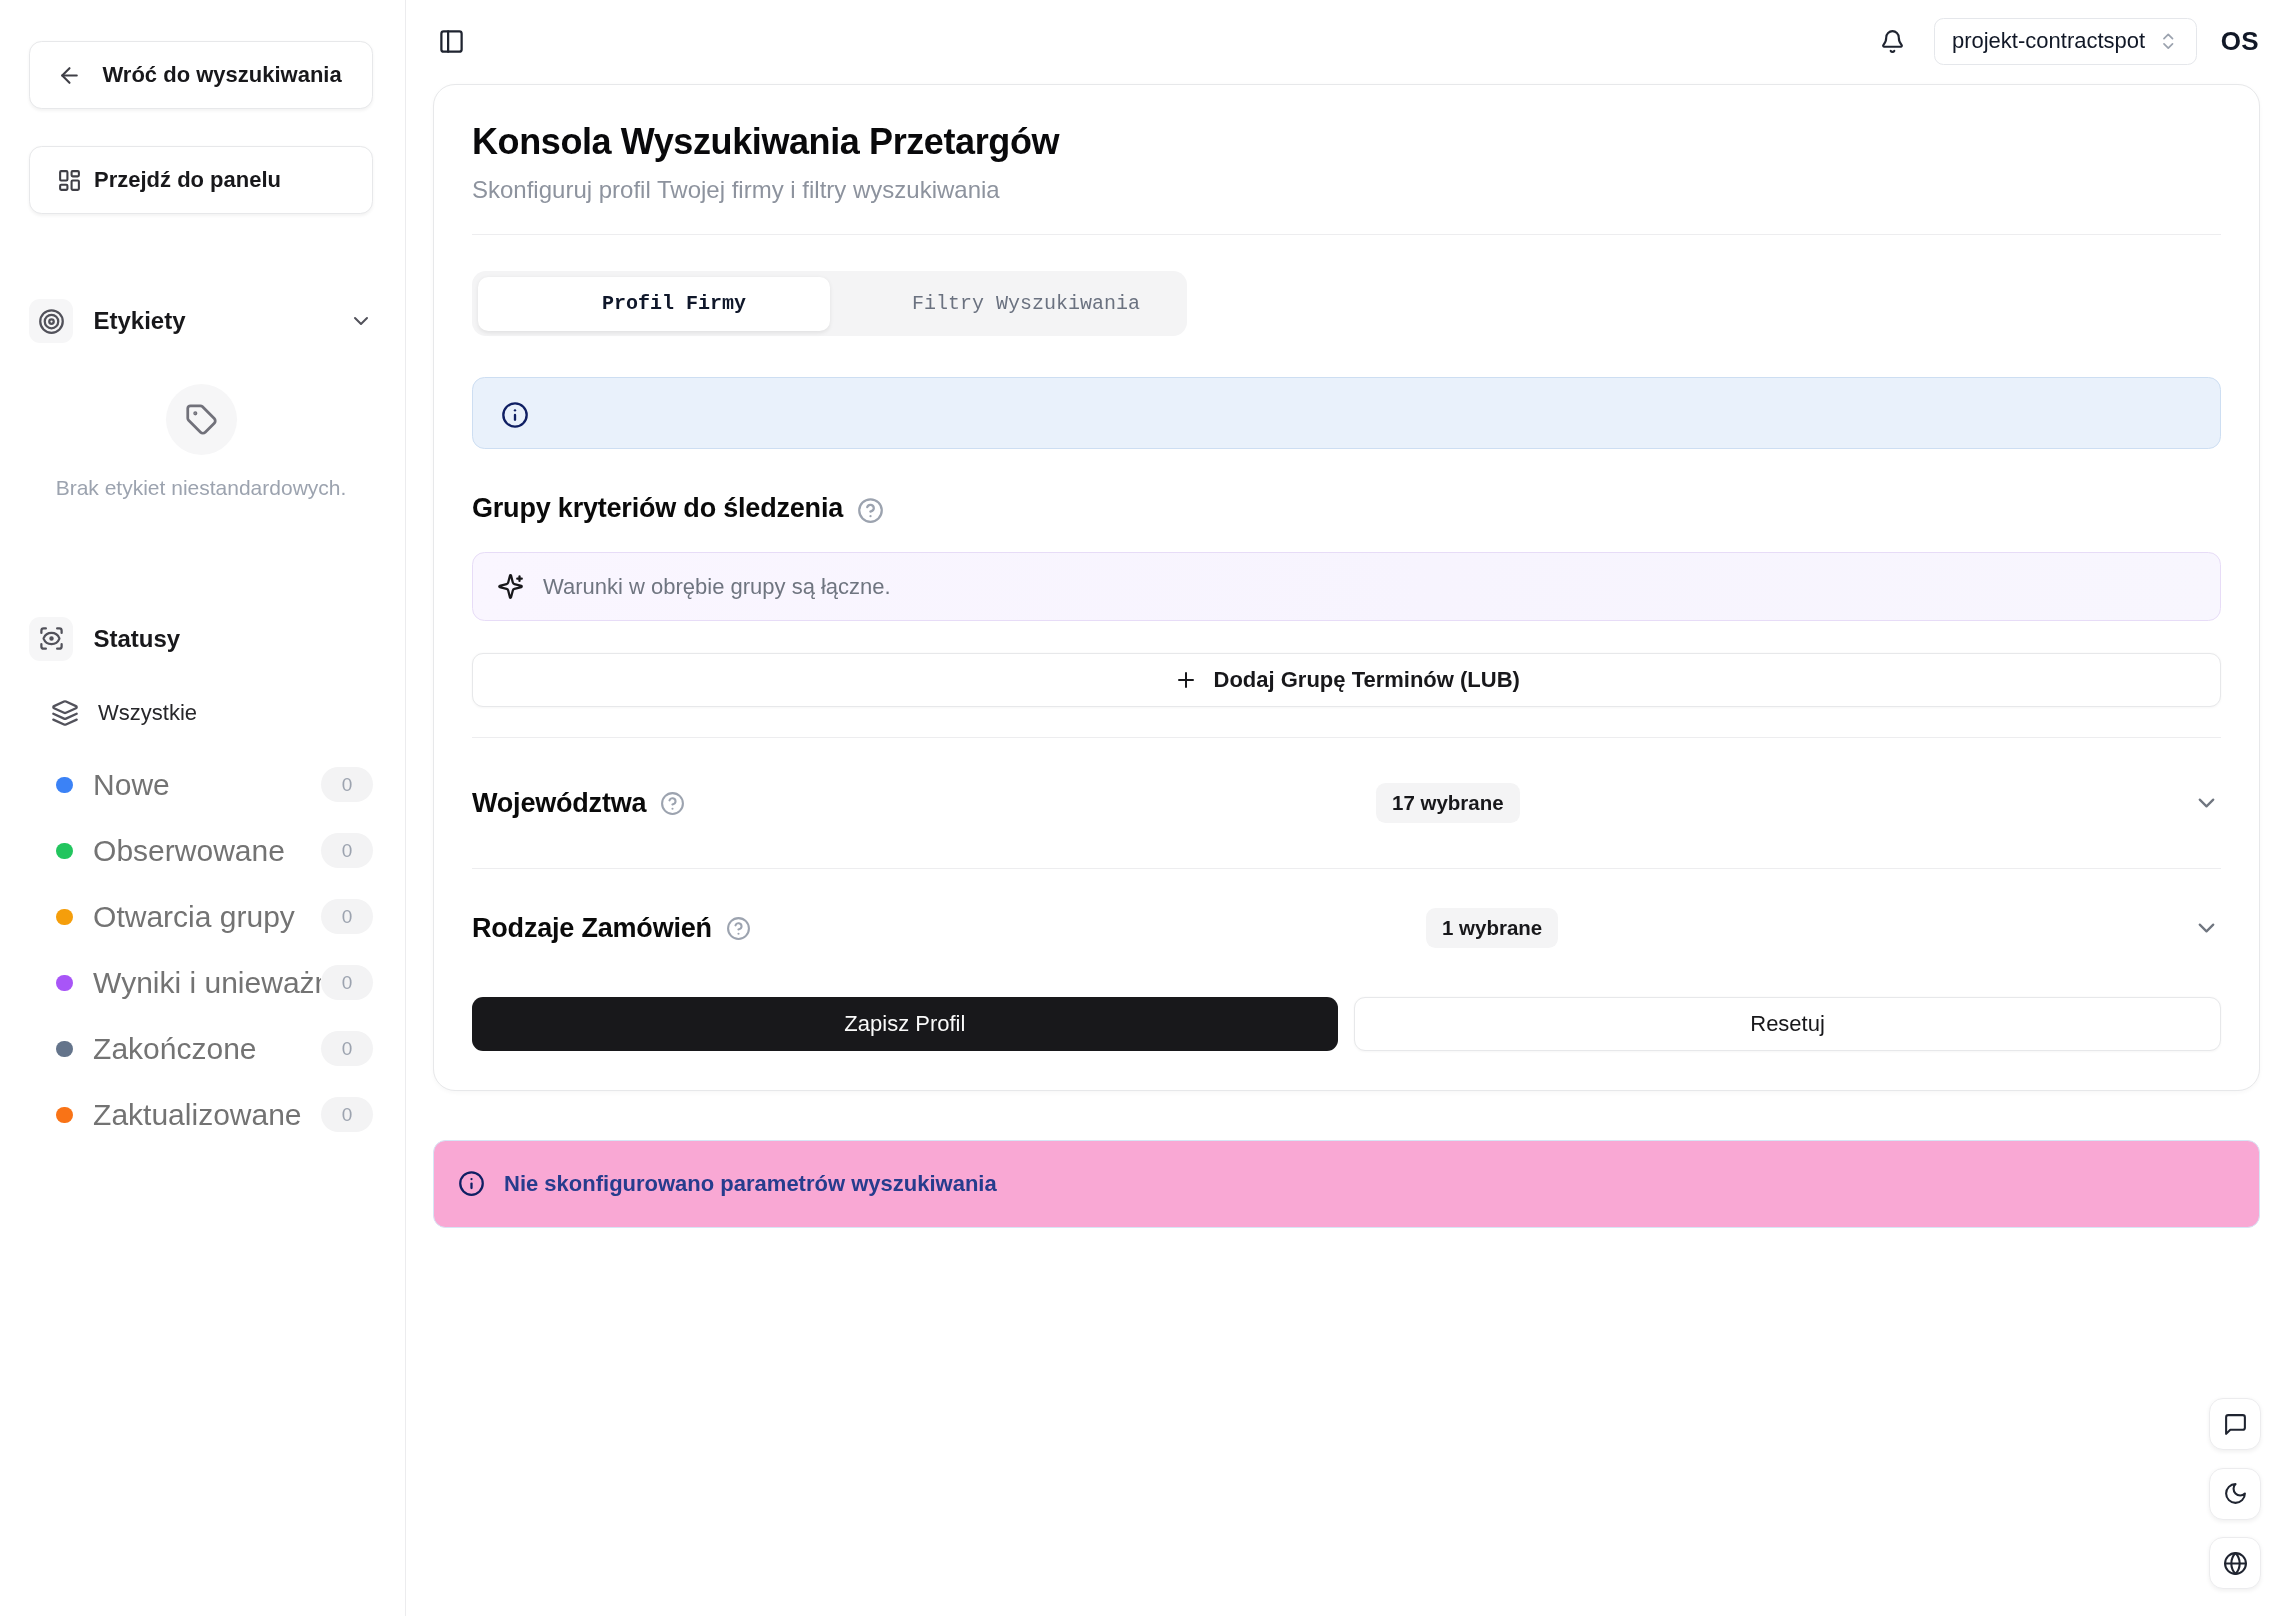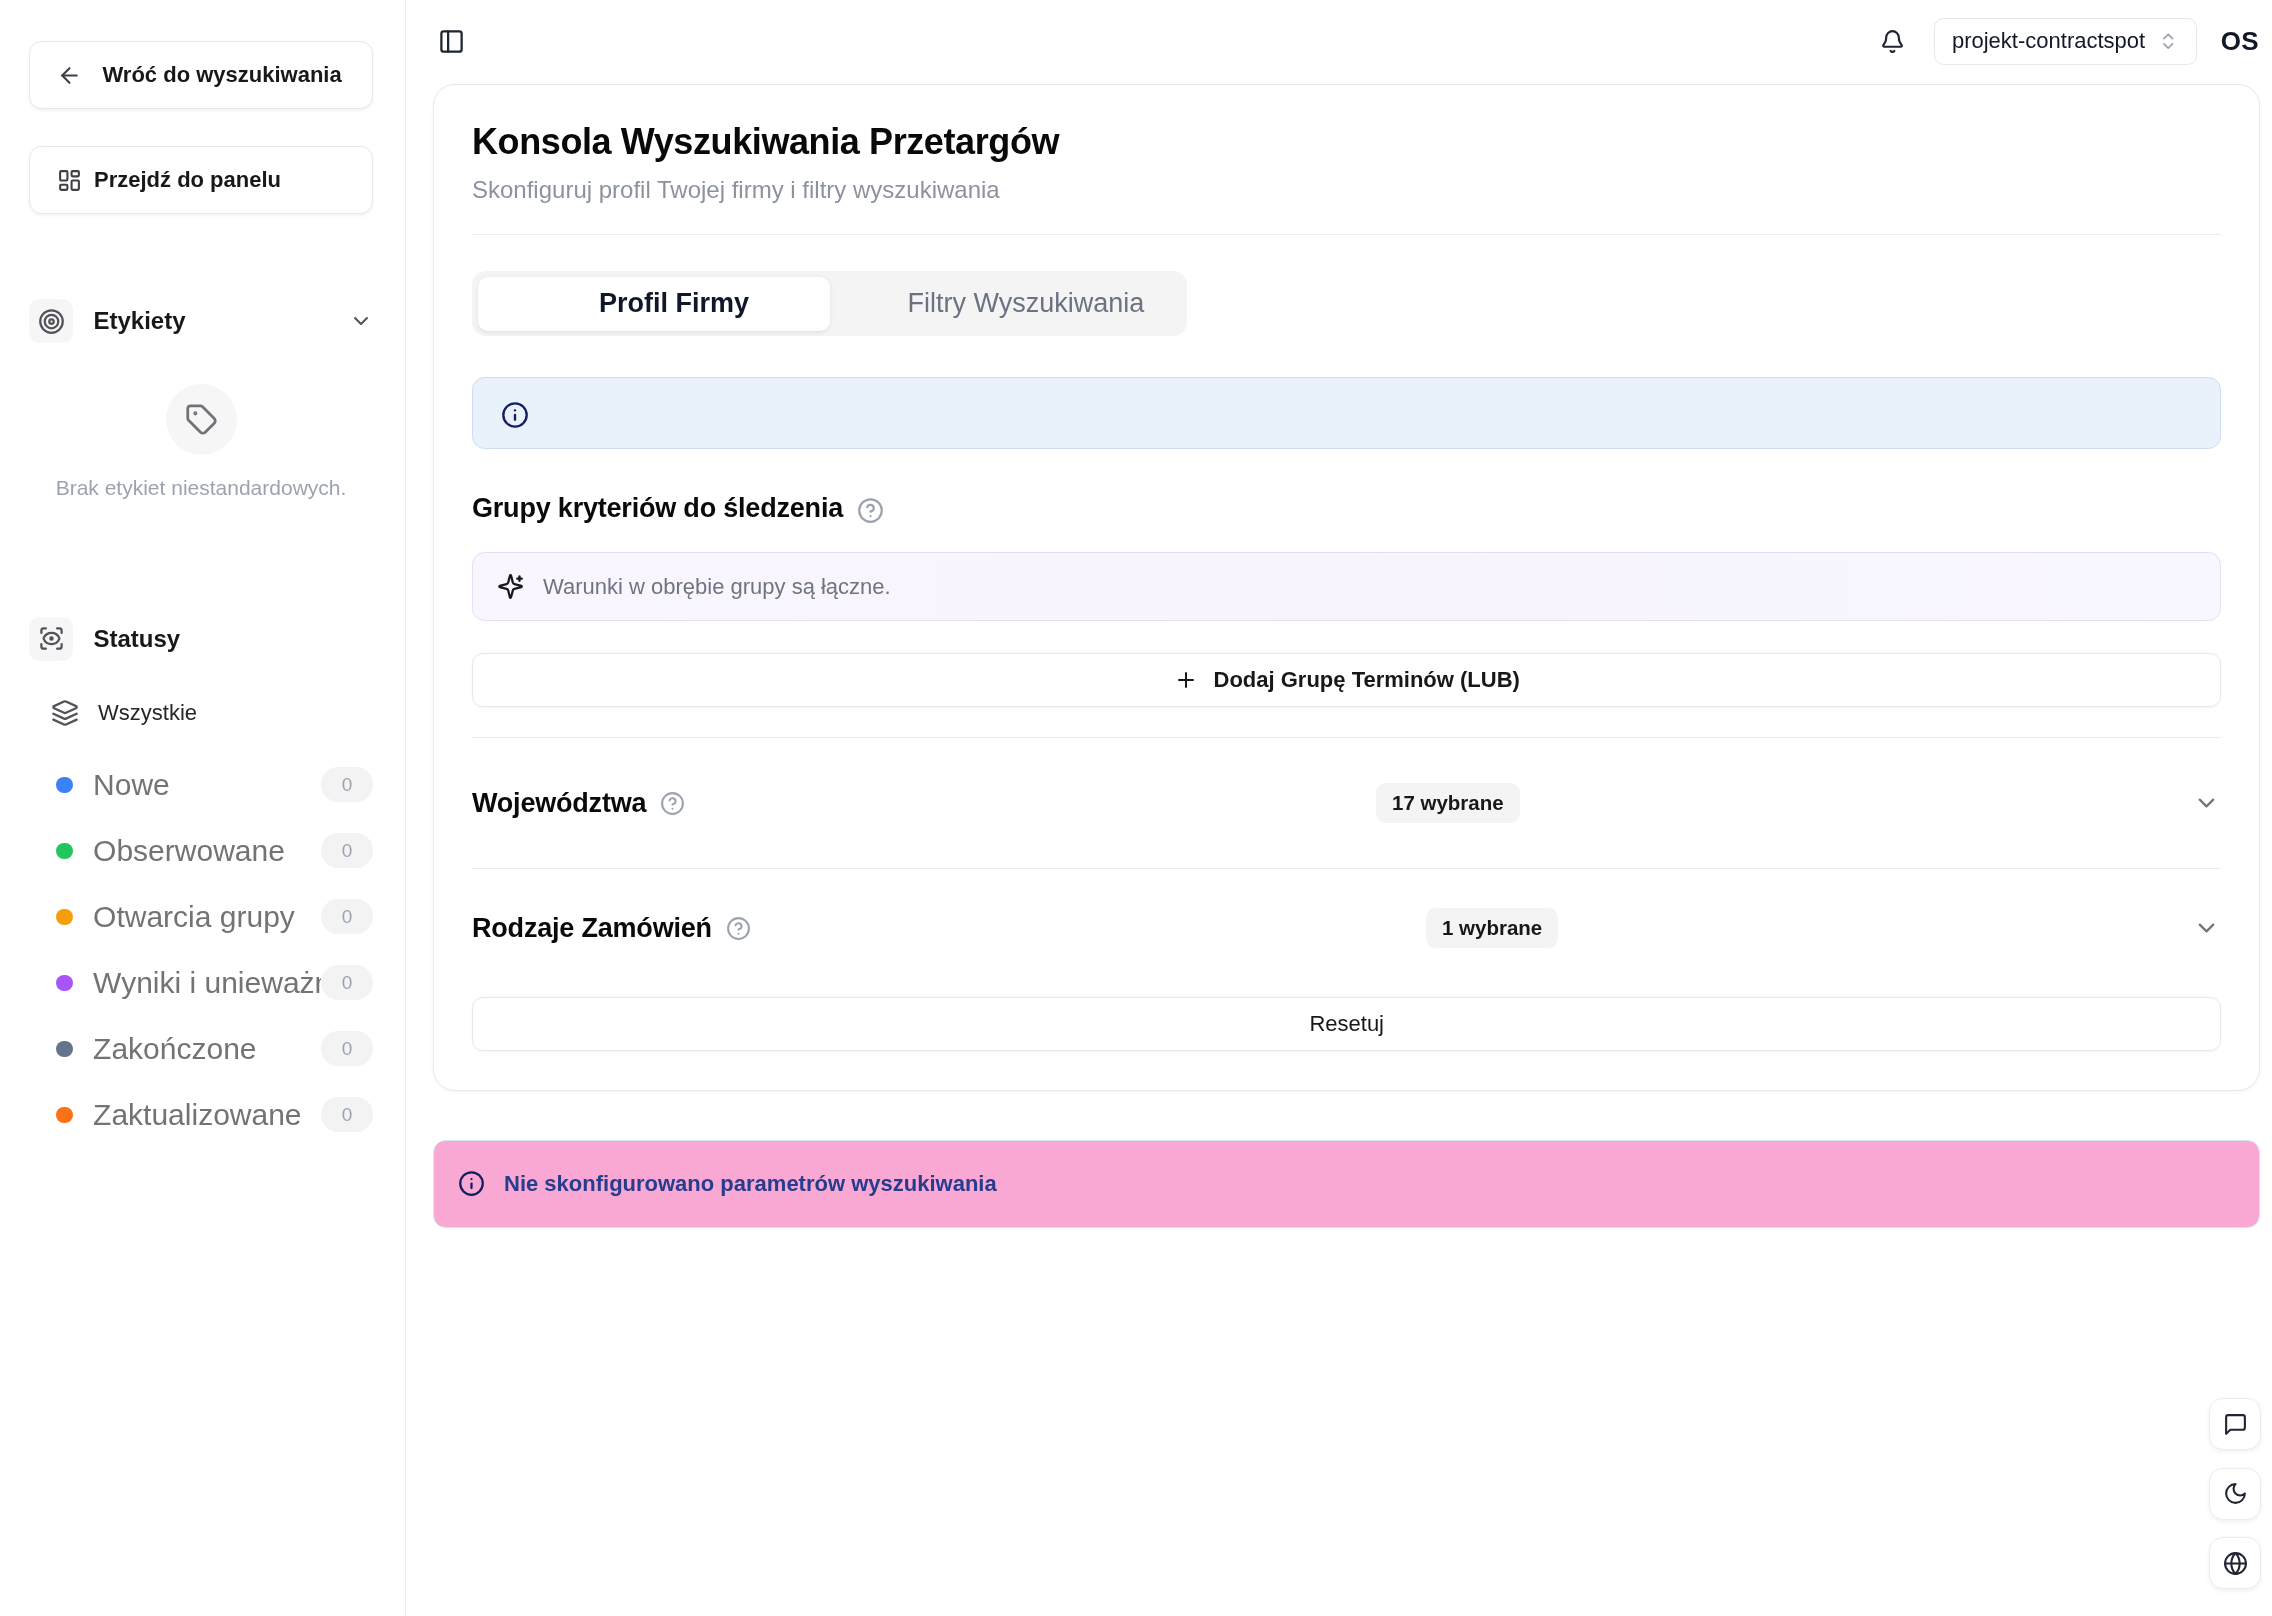--- a/index.html
+++ b/index.html
@@ -59,22 +59,22 @@
     cursor: pointer; font-family: inherit; letter-spacing: 0.4px; }
 
   .card { margin: 1.6px 12.6px 0 27px; background: #fff; border: 1.6px solid #e7e8ea; border-radius: 22px;
     padding: 35px 38px 39px 38px; box-shadow: 0 1.6px 4.7px rgba(0,0,0,.03); }
   .page-title { font-size: 36px; line-height: 44px; font-weight: 800; color: #09090b; letter-spacing: -0.4px; }
   .page-subtitle { margin-top: 12.6px; font-size: 24px; line-height: 28px; color: #8d939e; }
   .divider { border: none; border-top: 1.6px solid #ededef; margin-top: 30px; }
 
   .tabs { margin-top: 36px; width: 715px; height: 65px; background: #f4f4f5; border-radius: 14px;
     padding: 5.5px; display: flex; }
-  .tab { flex: 1; border: none; background: transparent; border-radius: 10.3px; font-size: 27px;
-    font-weight: 500; color: #6b7280; cursor: pointer; font-family: Liberation Sans, sans-serif; padding-left: 41px; }
+  .tab { flex: 1; border: none; background: transparent; border-radius: 10.3px; font-size: 20px;
+    font-weight: 500; color: #6b7280; cursor: pointer; font-family: Liberation Mono, monospace; padding-left: 41px; }
   .tab.active { background: #fff; color: #0f172a; font-weight: 600; box-shadow: 0 1.6px 4px rgba(0,0,0,.08); }
 
   .info-banner { margin-top: 41px; display: flex; align-items: flex-start; gap: 19px;
     background: #e9f1fb; border: 1.6px solid #cddef2; border-radius: 12.6px; padding: 19px 28px; }
   .info-banner .ic { color: #0f1f63; margin-top: 4px; }
   .info-banner p { font-size: 22px; line-height: 33px; color: #263c8d; }
 
   .heading-row { margin-top: 44px; display: flex; align-items: flex-end; gap: 14px; }
   .h2 { font-size: 27px; font-weight: 700; color: #0a0a0a; letter-spacing: -0.2px; }
   .help-ic { color: #9ca3af; }
@@ -317,20 +317,21 @@
               <path d="M12 17h.01"></path>
             </svg>
         </div>
         <span class="badge" style="left:954px">1 wybrane</span>
         <svg class="ic acc-chev" width="27" height="27" viewBox="0 0 24 24">
             <path d="m6 9 6 6 6-6"></path>
           </svg>
       </div>
 
       <div class="actions">
+        <button class="btn-save">Zapisz Profil</button>
         <button class="btn-reset">Resetuj</button>
       </div>
     </section>
 
     <div class="footer-banner">
       <svg class="ic" width="27" height="27" viewBox="0 0 24 24">
           <circle cx="12" cy="12" r="10"></circle>
           <path d="M12 16v-4"></path>
           <path d="M12 8h.01"></path>
         </svg>

